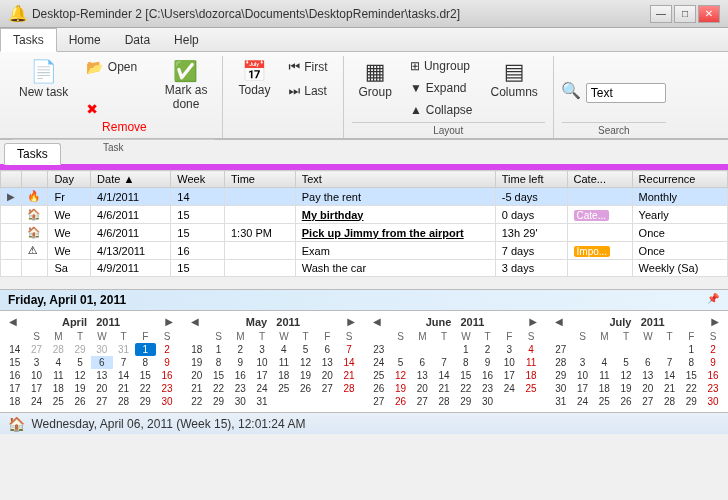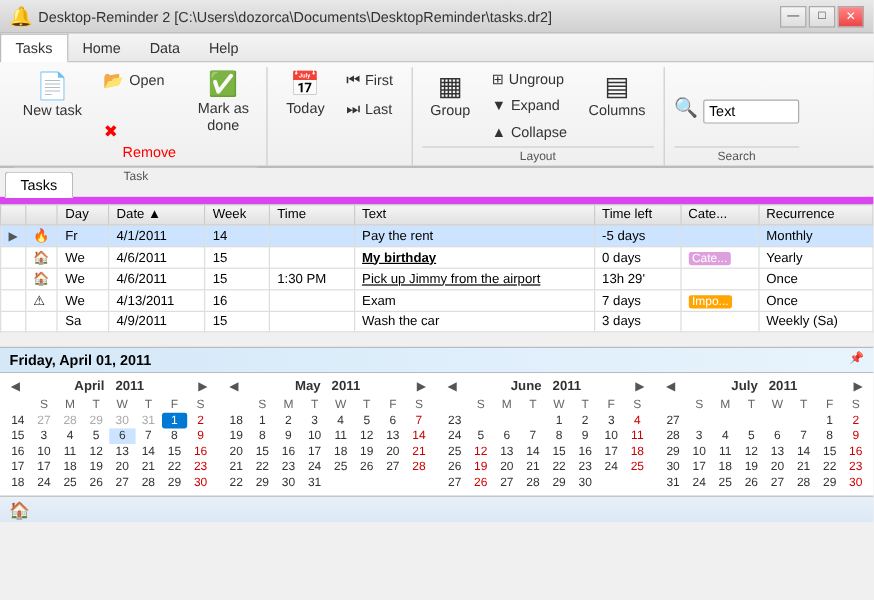--- a/index.html
+++ b/index.html
@@ -379,21 +379,21 @@
       <td><span class="badge-birth">Cate...</span></td>
       <td>Yearly</td>
     </tr>
         <tr>
       <td style="color:#555; font-size:10px;"></td>
       <td class="task-row-icon">🏠</td>
       <td>We</td>
       <td>4/6/2011</td>
       <td>15</td>
       <td>1:30 PM</td>
-      <td style="font-weight:normal; text-decoration:underline;margin-left:32px;">Pick up Jimmy from the airport</td>
+      <td style="font-weight:bold; text-decoration:underline;margin-left:32px;">Pick up Jimmy from the airport</td>
       <td>13h 29'</td>
       <td></td>
       <td>Once</td>
     </tr>
         <tr>
       <td style="color:#555; font-size:10px;"></td>
       <td class="task-row-icon">⚠</td>
       <td>We</td>
       <td>4/13/2011</td>
       <td>16</td>
@@ -715,13 +715,14 @@
               <td class="weekend">30</td>
             </tr>
           </tbody>
         </table>
       </div>
     </div>
 </div>
 
 <div class="status-bar">
   <span style="font-size:14px;">🏠</span>
+  <span>Wednesday, April 06, 2011 (Week 15), 12:01:24 AM</span>
 </div>
 
 </body></html>

